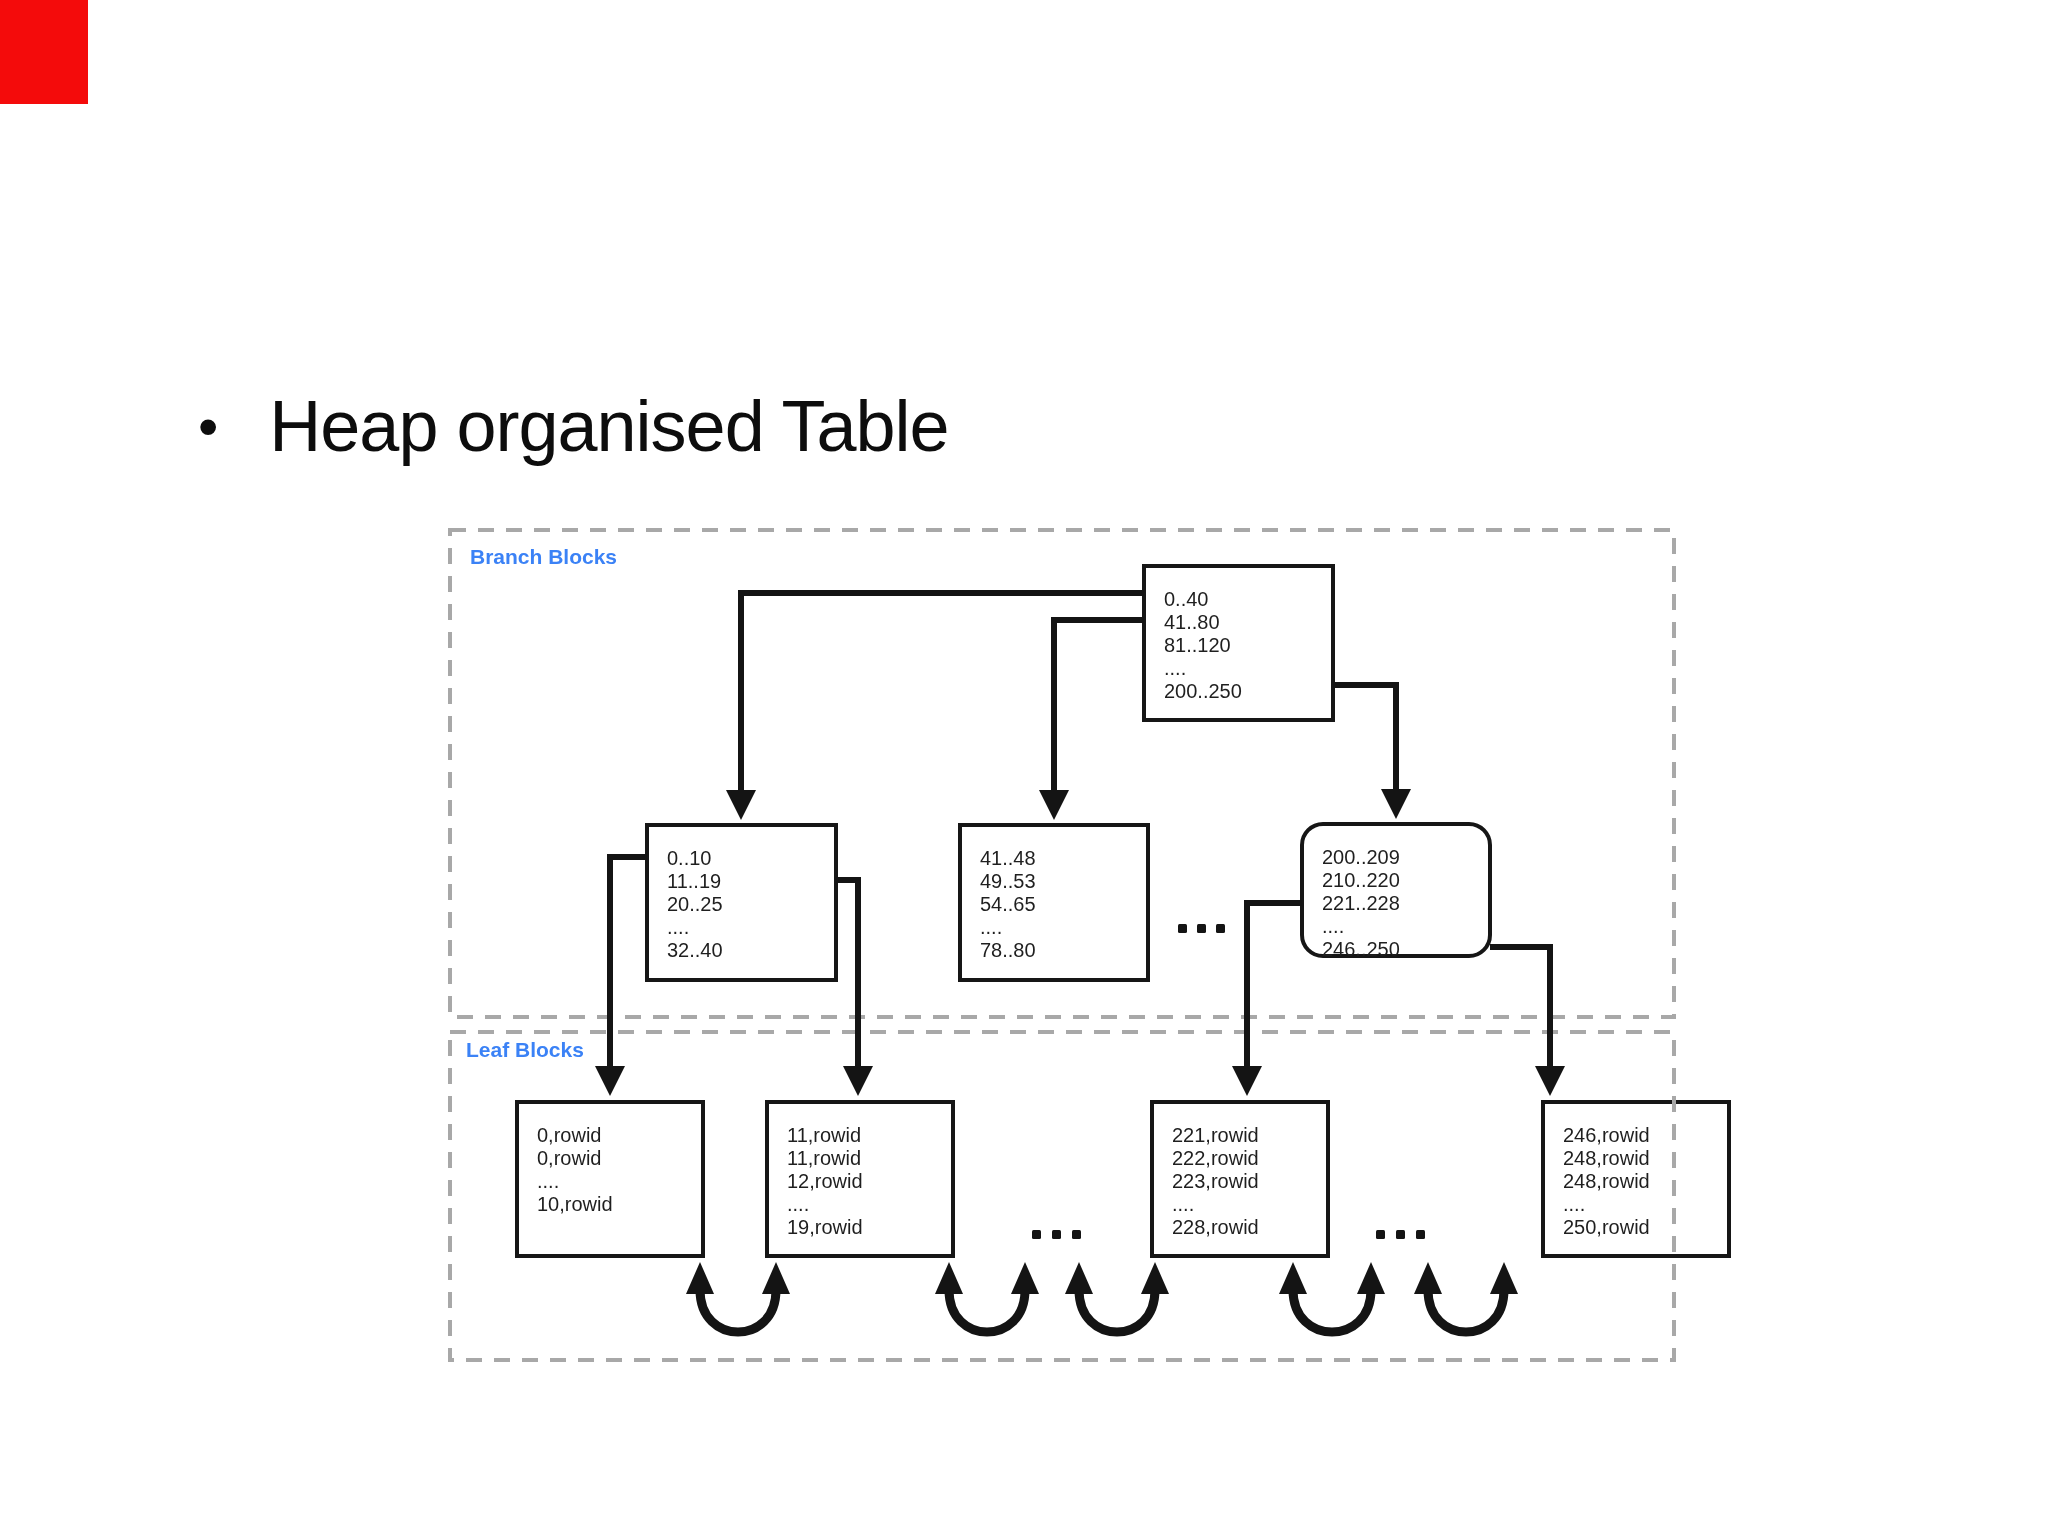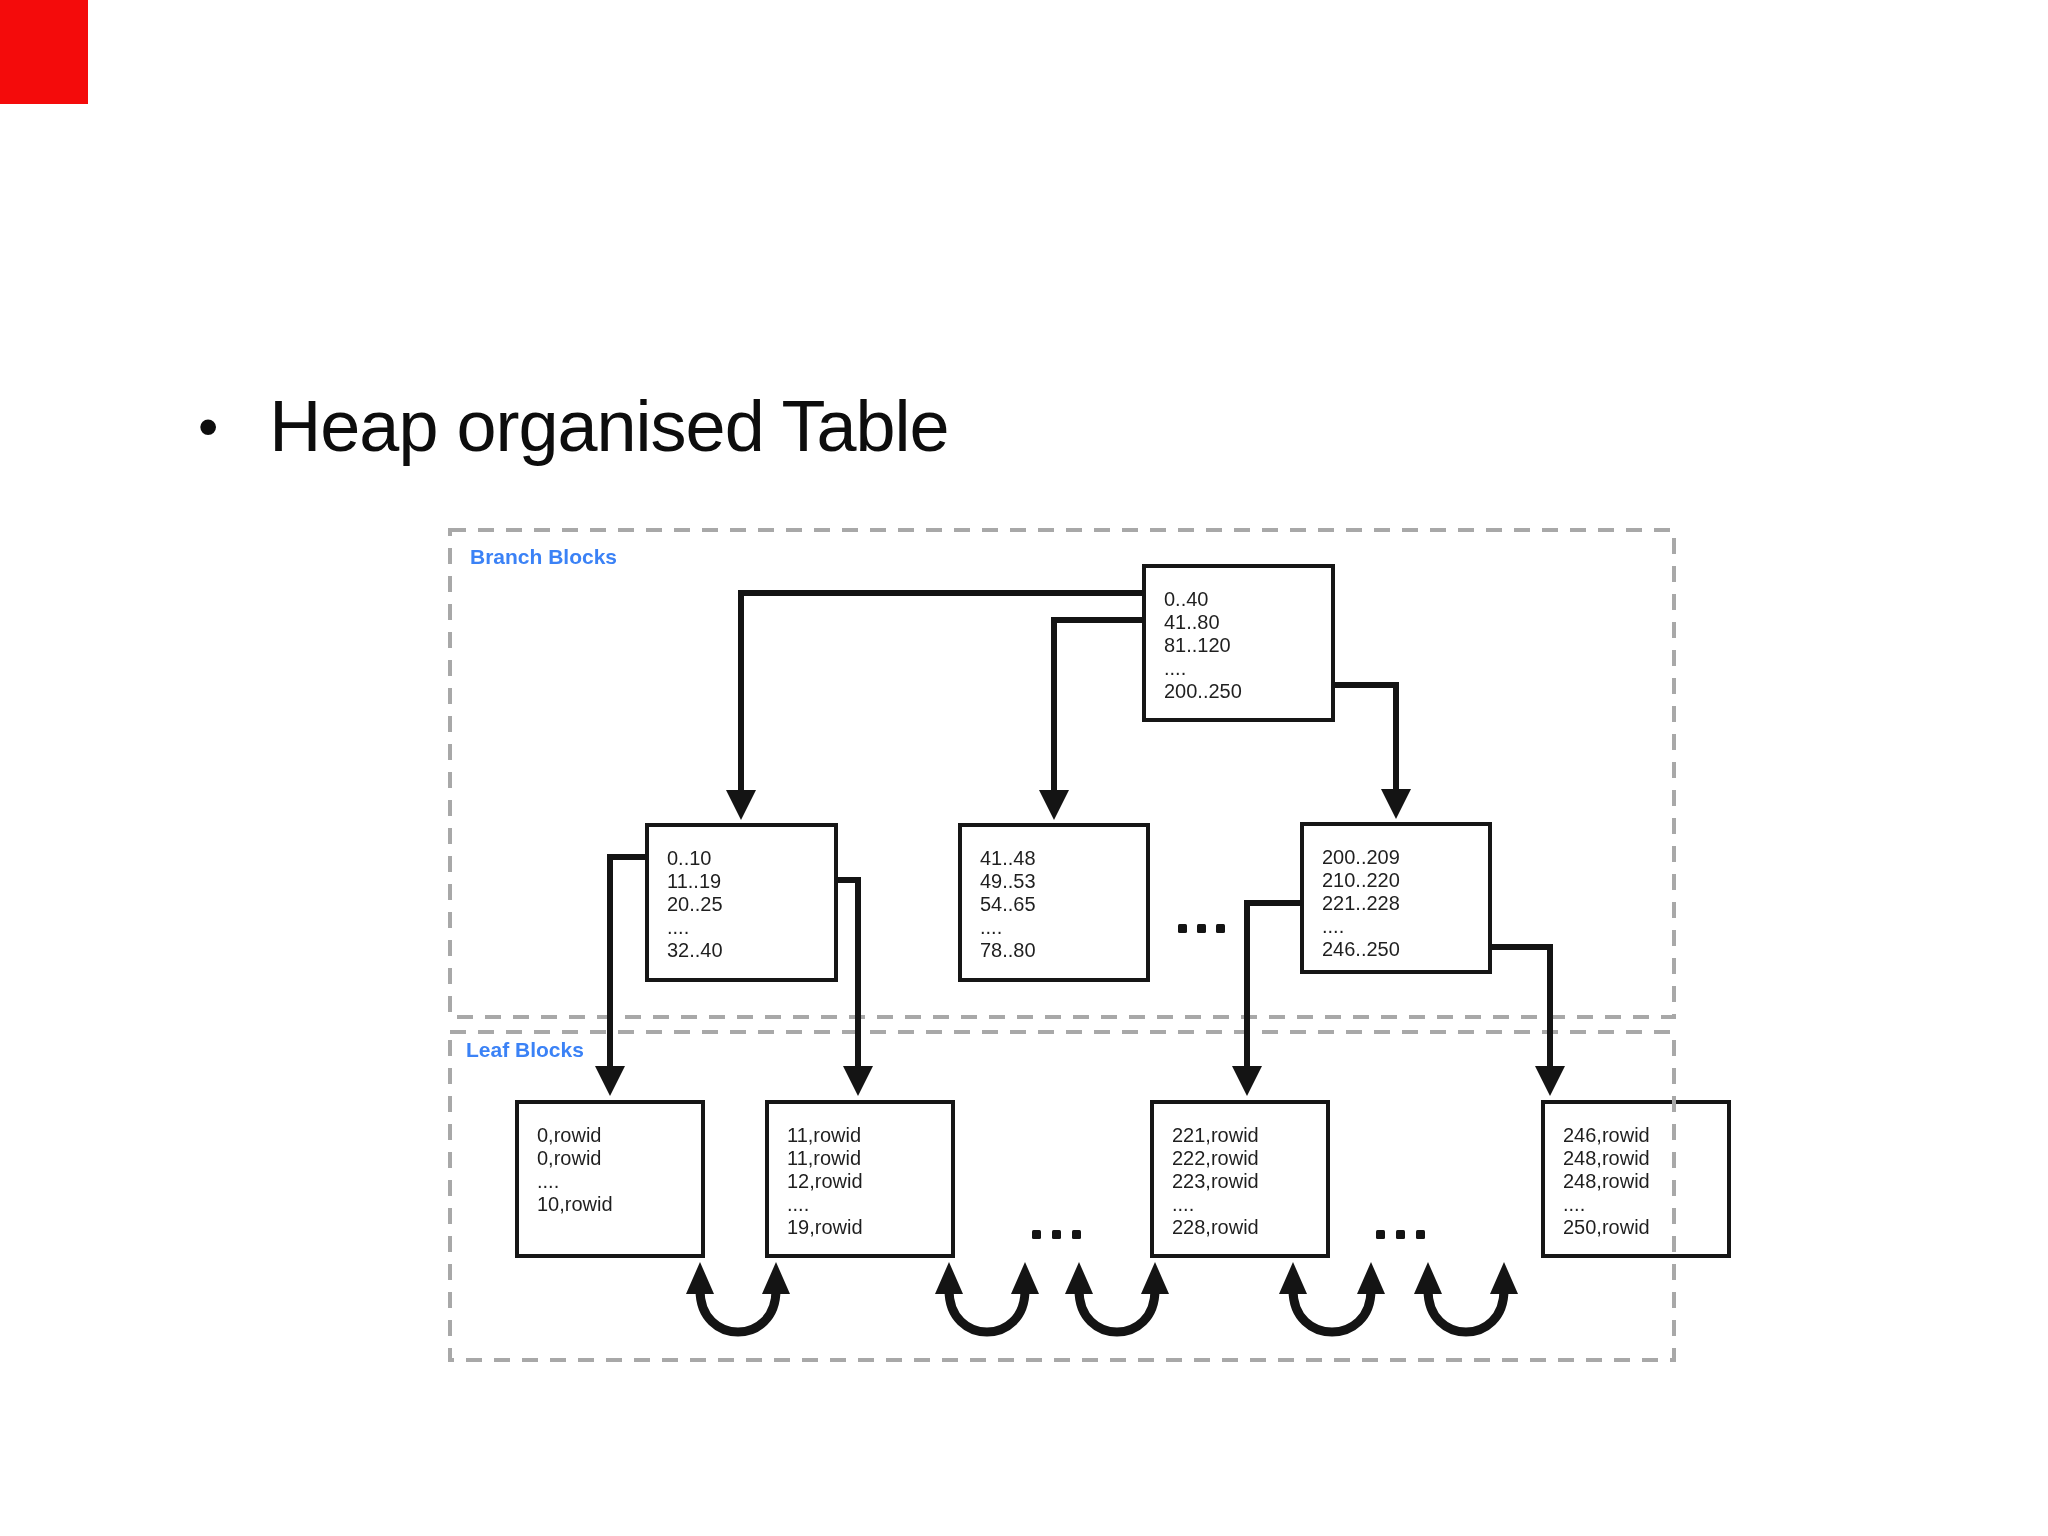--- a/index.html
+++ b/index.html
@@ -31,21 +31,21 @@
     position:absolute;box-sizing:border-box;background:#ffffff;border:4px solid #161616;
     padding:20px 6px 8px 18px;z-index:2;
   }
   .node .ln{
     display:block;font-size:20px;line-height:23px;color:#1f1f1f;
     font-family:"Liberation Sans",sans-serif;white-space:nowrap;
   }
   #root   {left:1142px;top:564px;width:193px;height:158px;}
   #branchL{left:645px; top:823px;width:193px;height:159px;}
   #branchM{left:958px; top:823px;width:192px;height:159px;}
-  #branchR{left:1300px;top:822px;width:192px;height:152px;}
+  #branchR{left:1300px;top:822px;width:192px;height:136px;border-radius:23px;}
   #leaf1  {left:515px; top:1100px;width:190px;height:158px;}
   #leaf2  {left:765px; top:1100px;width:190px;height:158px;}
   #leaf3  {left:1150px;top:1100px;width:180px;height:158px;}
   #leaf4  {left:1541px;top:1100px;width:190px;height:158px;}
   svg.overlay{position:absolute;left:0;top:0;z-index:3;pointer-events:none;}
 </style>
 </head>
 <body>
 
 <div class="slide">

